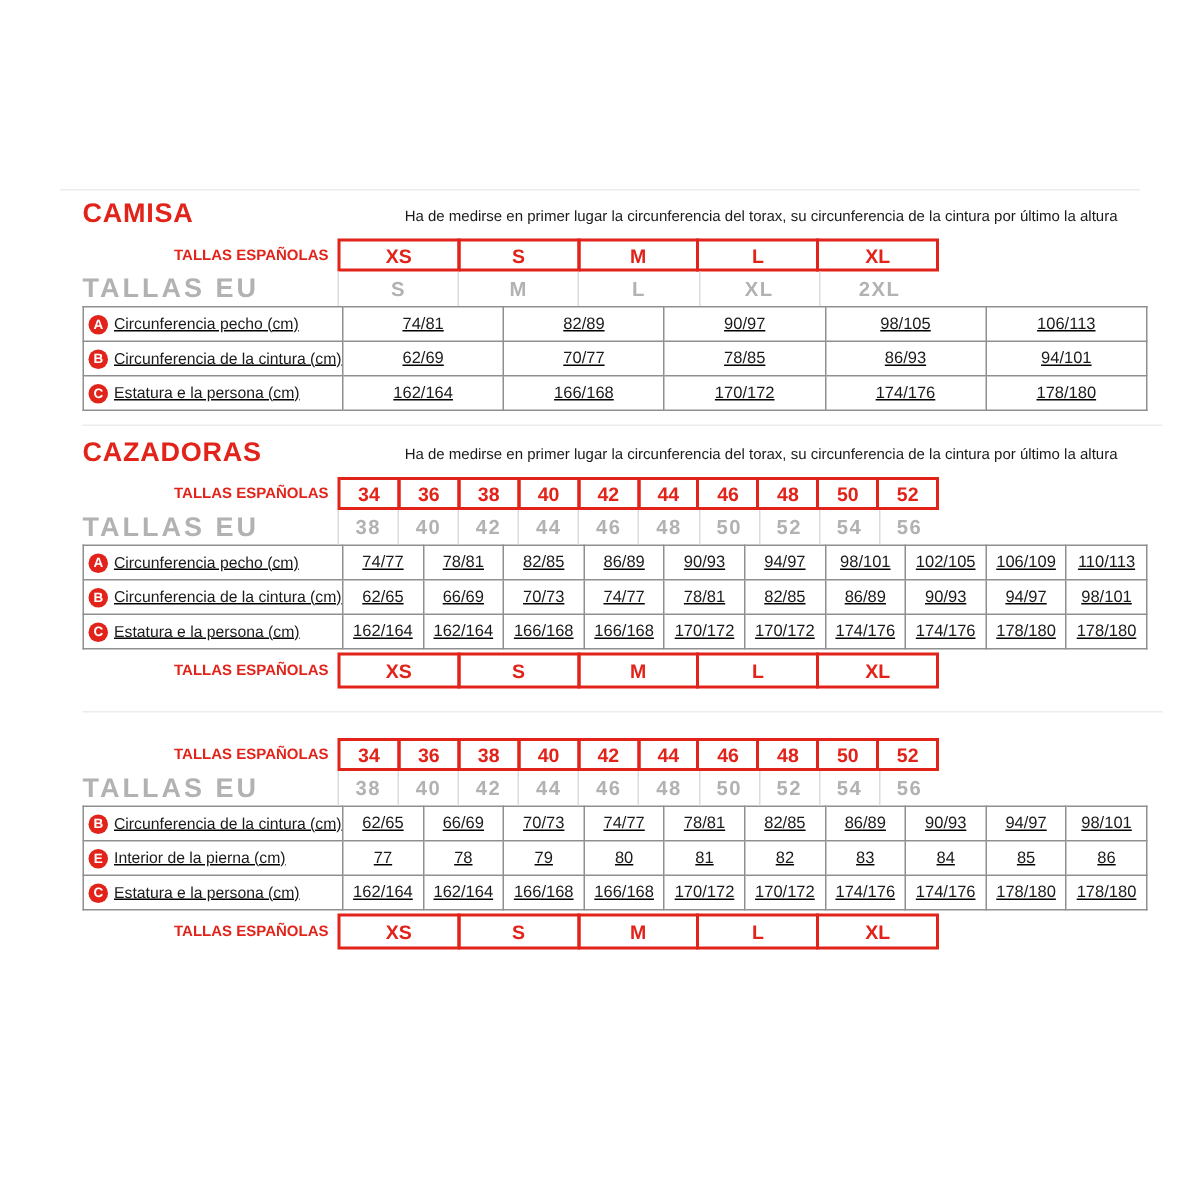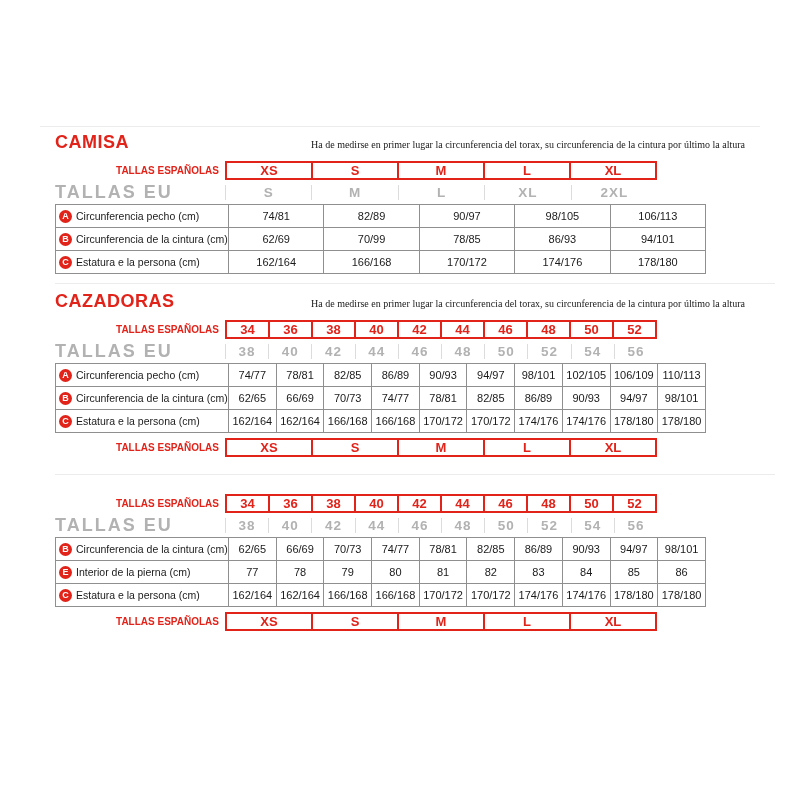--- a/index.html
+++ b/index.html
@@ -42,21 +42,20 @@
     white-space: nowrap;
   }
   .instr {
     margin: 0;
     flex: 1;
     text-align: right;
     font-size: 10px;
     color: #1a1a1a;
     line-height: 12px;
     padding-left: 14px;
-    font-family: Liberation Serif, serif;
   }
 
   
   .size-row {
     display: flex;
     align-items: stretch;
     height: 22px;
   }
   .size-row.es { margin-top: 8px; }
   .size-row .lbl {
@@ -78,22 +77,21 @@
     color: #b2b2b2;
   }
   .size-row.eu .lbl {
     justify-content: flex-start;
     color: #b2b2b2;
     font-size: 18px;
     letter-spacing: 2px;
   }
   .cells {
     display: flex;
-    width: 432px;
-    align-items: center;
+    width: 401px;
   }
   .size-row.es .cells .cell {
     flex: 1;
     border: 2px solid #e2231a;
     margin-left: -2px;
     display: flex;
     align-items: center;
     justify-content: center;
     color: #e2231a;
     font-weight: bold;
@@ -110,22 +108,23 @@
     color: #b2b2b2;
     font-weight: bold;
     font-size: 13.5px;
     letter-spacing: 1px;
     box-sizing: border-box;
   }
 
   
   table.data {
     border-collapse: collapse;
-    width: 651px;
+    width: 710px;
     table-layout: fixed;
+    text-decoration: underline;
   }
   table.data td {
     border: 1px solid #8f8f8f;
     height: 22px;
     text-align: center;
     font-size: 11px;
     color: #1a1a1a;
     padding: 0;
     overflow: hidden;
     white-space: nowrap;
@@ -193,21 +192,21 @@
             <td class="rowlabel"><span class="badge">A</span><span class="mlabel">Circunferencia pecho (cm)</span></td>
             <td>74/81</td>
             <td>82/89</td>
             <td>90/97</td>
             <td>98/105</td>
             <td>106/113</td>
           </tr>
           <tr>
             <td class="rowlabel"><span class="badge">B</span><span class="mlabel">Circunferencia de la cintura (cm)</span></td>
             <td>62/69</td>
-            <td>70/99</td>
+            <td>70/77</td>
             <td>78/85</td>
             <td>86/93</td>
             <td>94/101</td>
           </tr>
           <tr>
             <td class="rowlabel"><span class="badge">C</span><span class="mlabel">Estatura e la persona (cm)</span></td>
             <td>162/164</td>
             <td>166/168</td>
             <td>170/172</td>
             <td>174/176</td>

